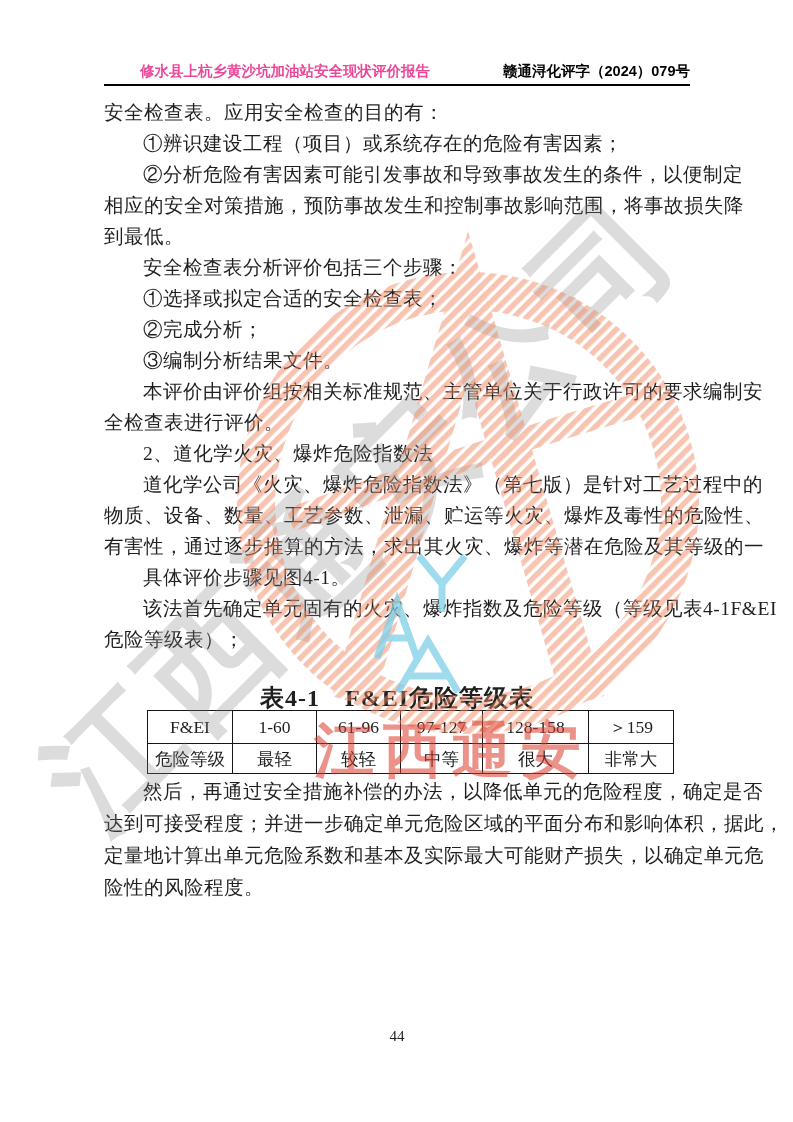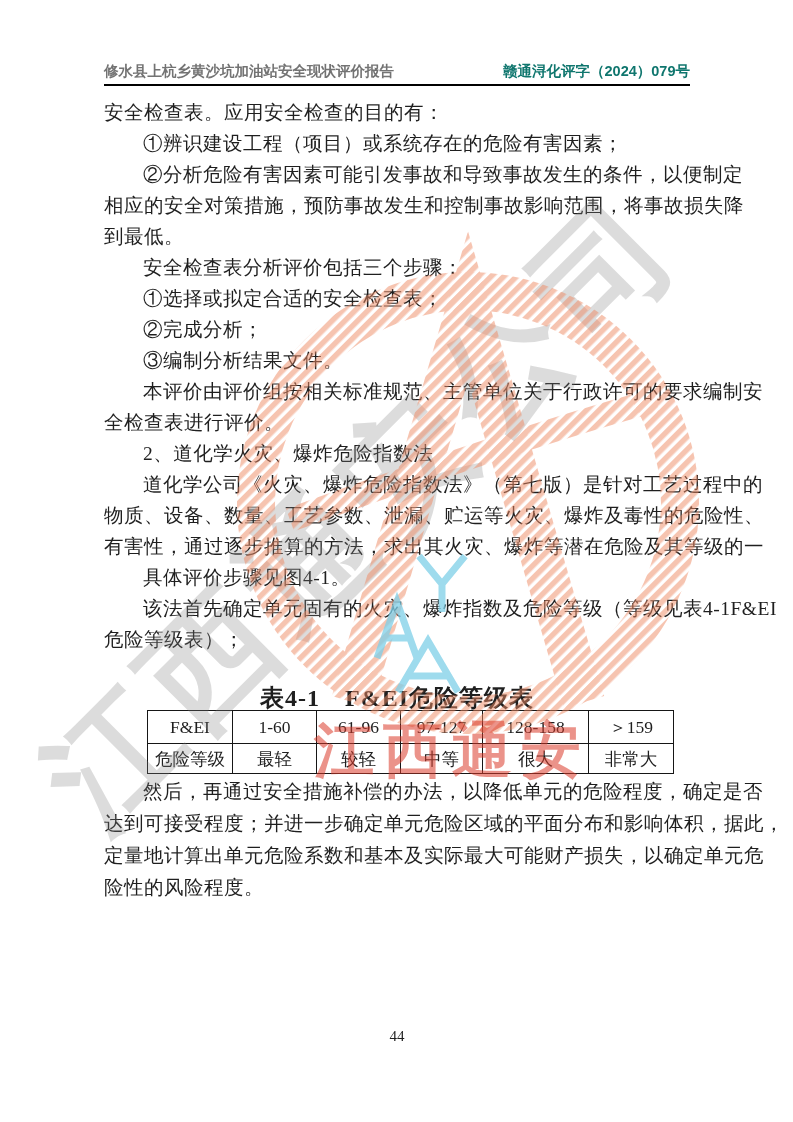--- a/index.html
+++ b/index.html
@@ -14,25 +14,25 @@
   }
   
   .header{
     position:absolute;left:104px;top:56px;width:586px;height:30px;
     border-bottom:2px solid #000;
     display:flex;justify-content:space-between;align-items:flex-end;
     padding-bottom:3px;box-sizing:border-box;
   }
   .header .h-left{
     font-family:Liberation Mono, monospace;
-    font-weight:bold;font-size:14.5px;white-space:nowrap;color:#737373;
+    font-weight:bold;font-size:14.5px;white-space:nowrap;color:#ec4899;margin-left:36px;
   }
   .header .h-right{
     font-family:"Liberation Sans","DejaVu Sans",sans-serif;
-    font-weight:bold;font-size:14.5px;white-space:nowrap;color:#0f766e;
+    font-weight:bold;font-size:14.5px;white-space:nowrap;color:#000000;
   }
   
   .text-block{position:absolute;left:104px;width:586px;z-index:1;}
   #block1{top:97px;}
   #block2{top:776px;}
   .bline{
     height:31px;line-height:31px;font-size:19.5px;
     white-space:nowrap;letter-spacing:0.5px;
   }
   #block2 .bline{height:32px;line-height:32px;}

